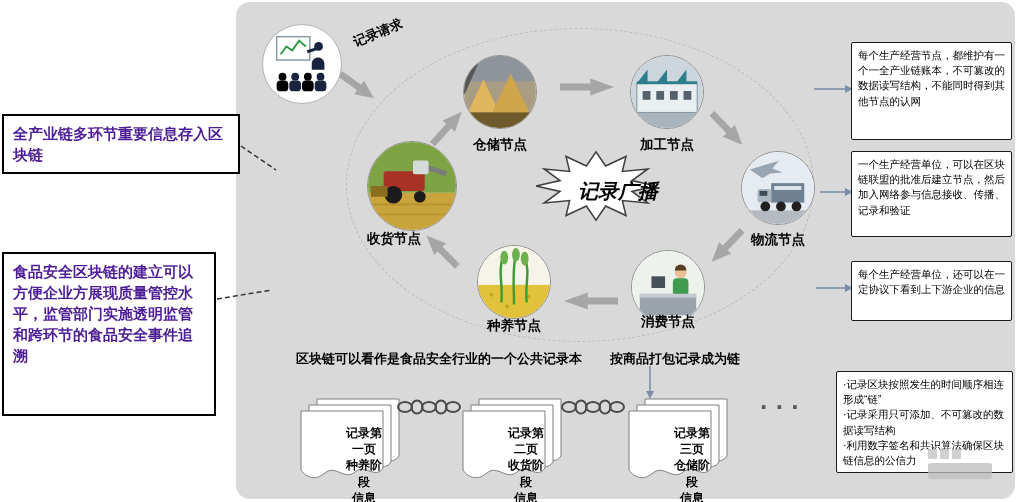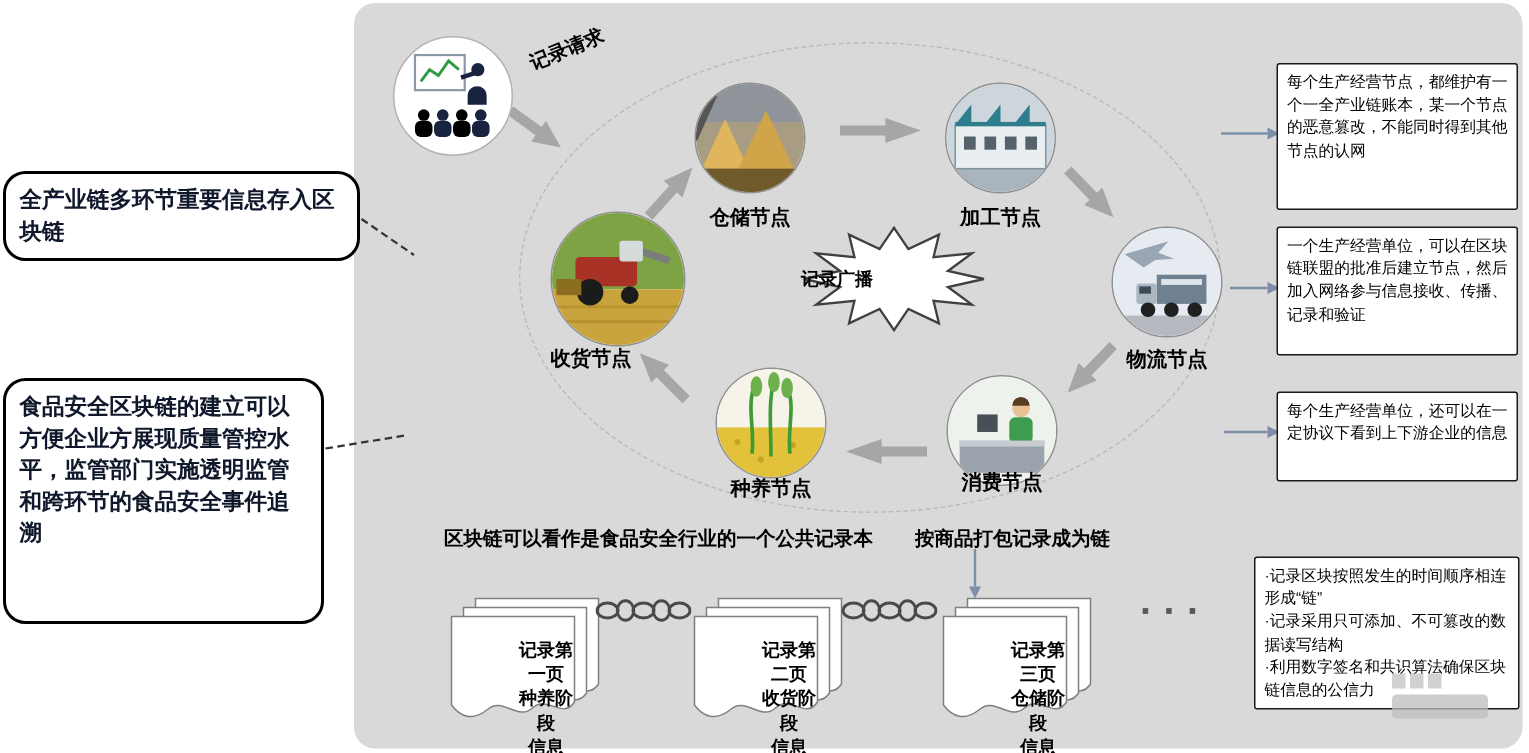--- a/index.html
+++ b/index.html
@@ -10,23 +10,23 @@
   .block-arrow { position: absolute; width: 44px; height: 20px; background: #a6a6a6;
     clip-path: polygon(0% 33%, 56% 33%, 56% 8%, 100% 50%, 56% 92%, 56% 67%, 0% 67%); }
   .node-circle { position: absolute; border-radius: 50%; overflow: hidden; border: 1px solid #8f8f8f; background: #fff; }
   .node-circle svg { display: block; width: 100%; height: 100%; }
   .nlabel { position: absolute; width: 90px; text-align: center; font-weight: bold; font-size: 13.5px; color: #000; }
   .presenter { position: absolute; left: 262px; top: 24px; width: 80px; height: 80px; border-radius: 50%;
     background: #fff; border: 1px solid #b3b3b3; overflow: hidden; }
   .request-label { position: absolute; left: 352px; top: 24px; font-weight: bold; font-size: 13px; transform: rotate(-22deg); }
   .star-wrap { position: absolute; left: 534px; top: 147px; width: 124px; height: 78px; }
   .star-wrap svg { position: absolute; inset: 0; width: 100%; height: 100%; }
-  .star-label { position: absolute; width: 100%; top: 31px; text-align: left; font-weight: bold; font-size: 12px; }
-  .callout-left { position: absolute; background: #fff; border: 2px solid #000; border-radius: 15px;
-    color: #0f172a; font-weight: bold; font-size: 15px; line-height: 1.4; padding: 7px 9px; }
+  .star-label { position: absolute; width: 100%; top: 31px; text-align: right; font-weight: bold; font-size: 20px; font-style: italic; }
+  .callout-left { position: absolute; background: #fff; border: 2px solid #000; border-radius: 0;
+    color: #4c1d95; font-weight: bold; font-size: 15px; line-height: 1.4; padding: 7px 9px; }
   .callout-right { position: absolute; background: #fff; border: 1px solid #1a1a1a; border-radius: 2px;
     color: #000; font-size: 10.5px; line-height: 1.45; padding: 5px 6px; }
   .caption { position: absolute; font-weight: bold; font-size: 13px; color: #000; }
   .doc-stack { position: absolute; width: 102px; height: 90px; }
   .pg { position: absolute; width: 84px; height: 76px; }
   .doc-text { position: absolute; width: 84px; text-align: center; font-weight: bold; font-size: 12px; line-height: 1.35; padding-left: 44px; }
   .chain { position: absolute; width: 64px; height: 22px; }
   .ellipsis { position: absolute; font-weight: bold; font-size: 26px; letter-spacing: 7px; color: #595959; }
   .overlay { position: absolute; left: 0; top: 0; width: 1019px; height: 502px; pointer-events: none; }
   .watermark { position: absolute; left: 928px; top: 449px; width: 72px; height: 38px; opacity: .75; }
@@ -173,21 +173,21 @@
       <polygon points="845,188 853,192 845,196" fill="#7d8fa8"></polygon>
     <line x1="816" y1="288" x2="845" y2="288" stroke="#7d8fa8" stroke-width="1.6"></line>
       <polygon points="845,284 853,288 845,292" fill="#7d8fa8"></polygon>
     <line x1="650" y1="366" x2="650" y2="391" stroke="#7d8fa8" stroke-width="1.6"></line>
       <polygon points="646,391 650,399 654,391" fill="#7d8fa8"></polygon>
   </svg>
 
   <div class="callout-left" style="left:2px;top:114px;width:238px;height:60px">全产业链多环节重要信息存入区块链</div>
   <div class="callout-left" style="left:2px;top:252px;width:214px;height:164px">食品安全区块链的建立可以方便企业方展现质量管控水平，监管部门实施透明监管和跨环节的食品安全事件追溯</div>
 
-  <div class="callout-right" style="left:851px;top:42px;width:161px;height:98px">每个生产经营节点，都维护有一个一全产业链账本，某一个节点的恶意篡改，不能同时得到其他节点的认网</div>
+  <div class="callout-right" style="left:851px;top:42px;width:161px;height:98px">每个生产经营节点，都维护有一个一全产业链账本，不可篡改的数据读写结构，不能同时得到其他节点的认网</div>
   <div class="callout-right" style="left:851px;top:151px;width:161px;height:86px">一个生产经营单位，可以在区块链联盟的批准后建立节点，然后加入网络参与信息接收、传播、记录和验证</div>
   <div class="callout-right" style="left:851px;top:261px;width:161px;height:60px">每个生产经营单位，还可以在一定协议下看到上下游企业的信息</div>
   <div class="callout-right" style="left:836px;top:371px;width:177px;height:102px">
     <div>·记录区块按照发生的时间顺序相连形成“链”</div>
     <div>·记录采用只可添加、不可篡改的数据读写结构</div>
     <div>·利用数字签名和共识算法确保区块链信息的公信力</div>
   </div>
 
   <div class="caption" style="left:296px;top:350px">区块链可以看作是食品安全行业的一个公共记录本</div>
   <div class="caption" style="left:610px;top:350px">按商品打包记录成为链</div>

